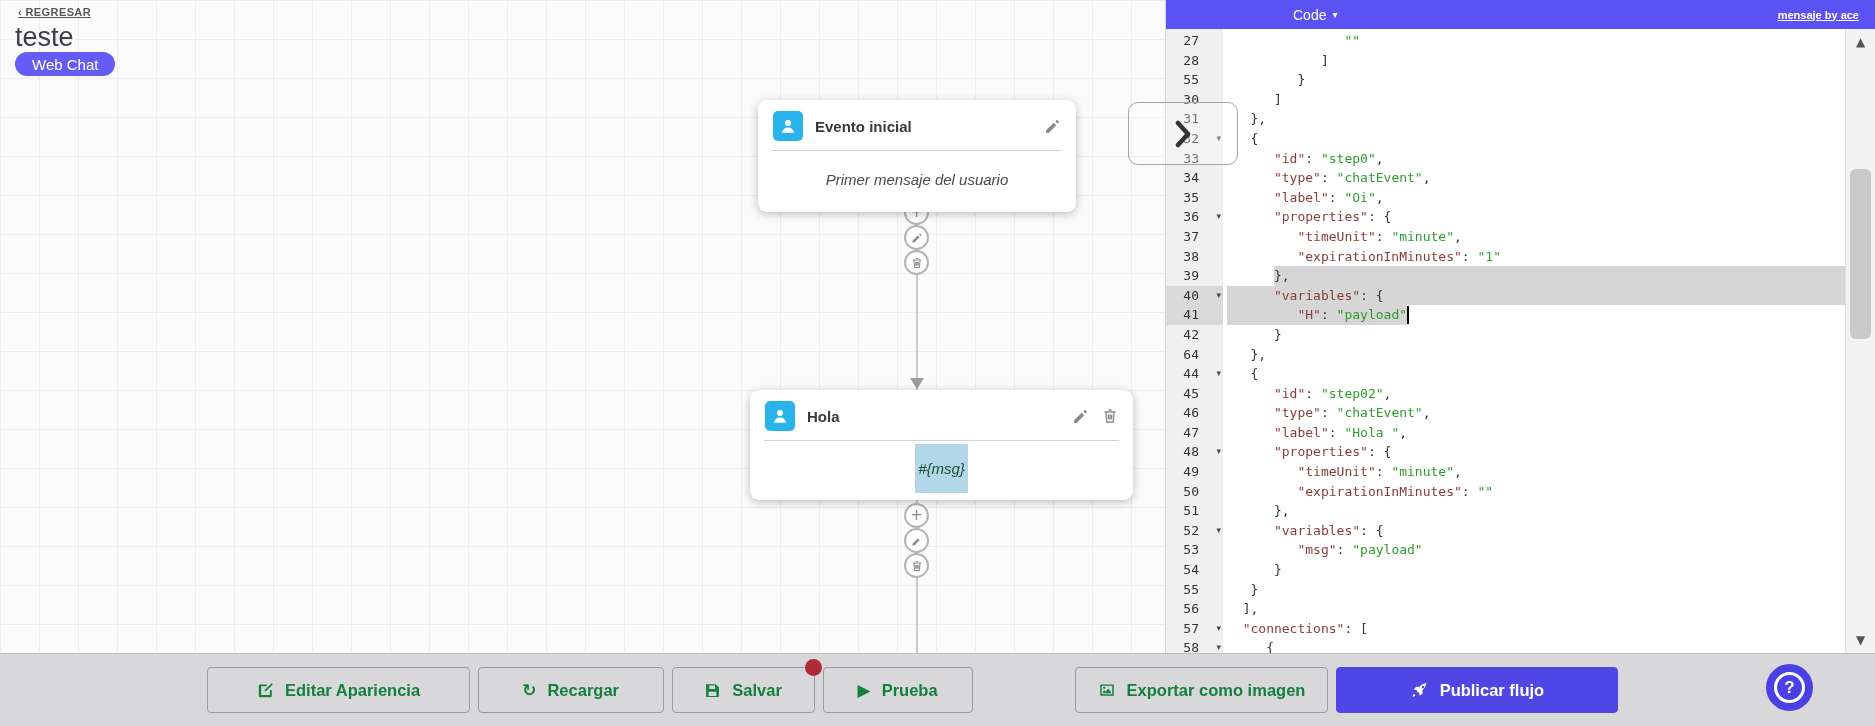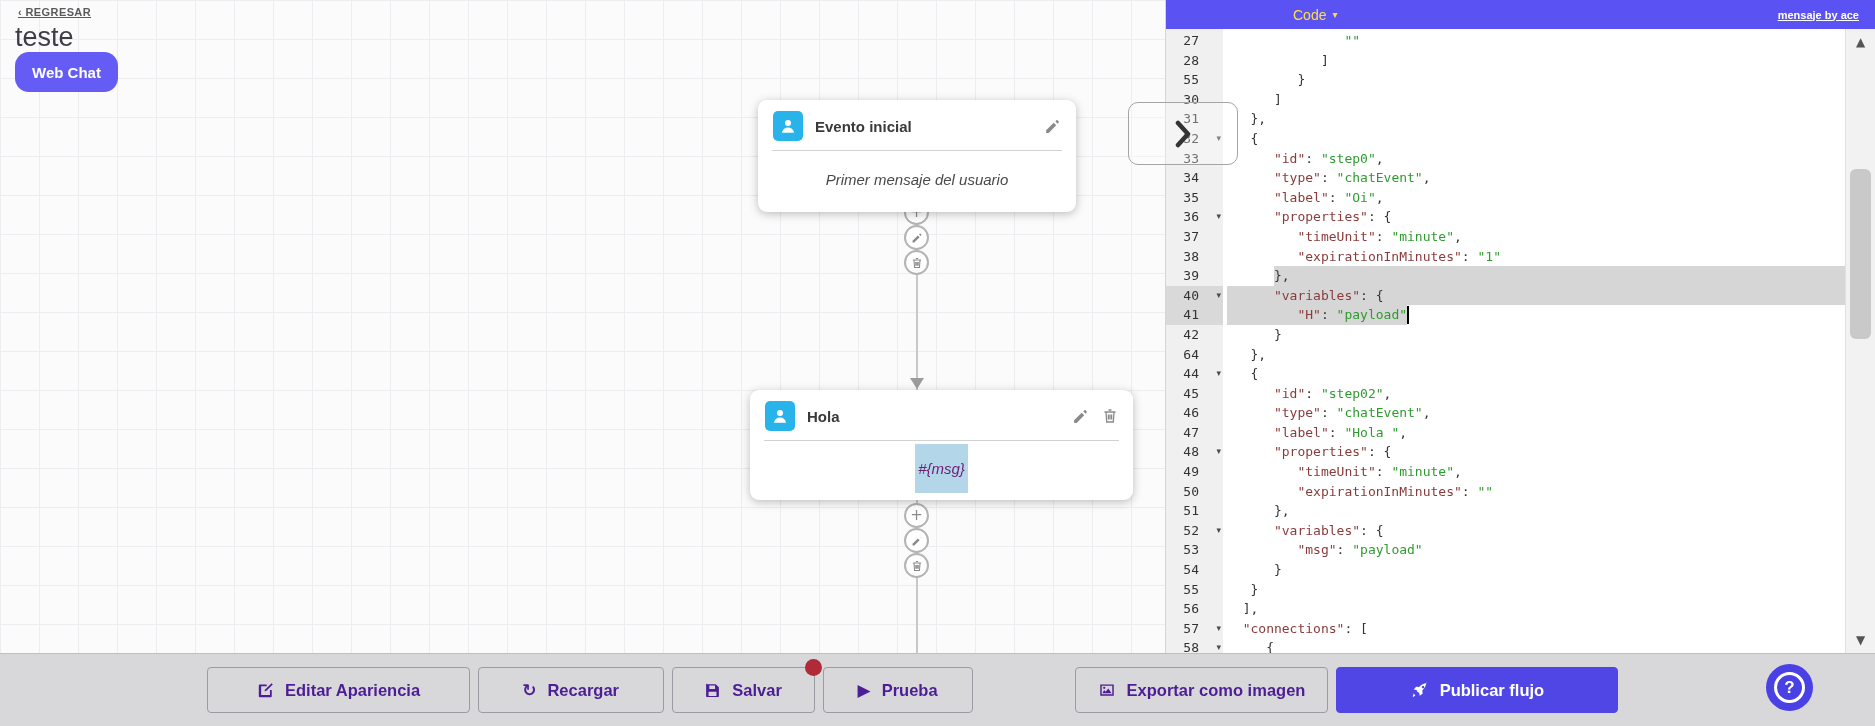--- a/index.html
+++ b/index.html
@@ -8,53 +8,53 @@
 
   
   .canvas { position:absolute; left:0; top:0; width:1165px; height:653px;
     background-color:#fbfbfc;
     background-image:linear-gradient(#ededf1 1px, transparent 1px),
                      linear-gradient(90deg,#ededf1 1px, transparent 1px);
     background-size:39px 39px; }
   .back { position:absolute; left:18px; top:6px; font-size:11px; font-weight:700; letter-spacing:.4px;
     color:#5a5a5a; text-decoration:underline; cursor:pointer; }
   .page-title { position:absolute; left:15px; top:22px; font-size:27px; font-weight:500; color:#3e3e45; }
-  .channel-badge { position:absolute; left:15px; top:52px; height:40px; padding:0 17px; border-radius:14px;
-    background:var(--badge); color:#fff; font-size:15px; font-weight:700; display:flex; align-items:center; }
+  .channel-badge { position:absolute; left:15px; top:52px; height:24px; padding:0 17px; border-radius:14px;
+    background:var(--badge); color:#fff; font-size:15px; font-weight:400; display:flex; align-items:center; }
 
   
   .node { position:absolute; background:#fff; border-radius:9px; box-shadow:0 2px 10px rgba(0,0,0,.25);
     display:flex; flex-direction:column; z-index:3; }
   .node1 { left:758px; top:100px; width:318px; height:112px; }
   .node2 { left:750px; top:390px; width:383px; height:110px; }
   .node-head { display:flex; align-items:center; padding:11px 15px 9px 15px; }
   .avatar { width:30px; height:30px; border-radius:5px; background:var(--avatar); display:flex;
     align-items:center; justify-content:center; flex:0 0 auto; }
   .node-title { font-weight:700; font-size:15px; color:#3a3a3a; margin-left:12px; }
   .head-spacer { flex:1; }
   .icon-btn { margin-left:13px; color:#8a8a8a; display:flex; align-items:center; cursor:pointer; }
   .node-divider { border-top:1px solid #d2d2d2; margin:0 14px; }
   .node-body { flex:1; display:flex; align-items:center; justify-content:center; font-style:italic;
     color:#4a4a4a; font-size:15px; padding-bottom:4px; }
-  .hl { background:#b3d7e9; padding:16px 3px; color:#701a75; }
+  .hl { background:#b3d7e9; padding:16px 3px; color:#14532d; }
 
   
   .v-line { position:absolute; width:2px; background:#c8c8c8; z-index:1; }
   .arrow-head { position:absolute; width:0; height:0; border-left:7px solid transparent;
     border-right:7px solid transparent; border-top:11px solid #9c9c9c; z-index:2; }
   .connector { position:absolute; width:25px; height:25px; border-radius:50%; border:2px solid #b3b3b3;
     background:#fff; z-index:2; display:flex; align-items:center; justify-content:center;
     color:#8a8a8a; cursor:pointer; }
   .connector .plus { font-size:15px; line-height:1; color:#8a8a8a; font-family:"DejaVu Sans", sans-serif; }
 
   
   .code-panel { position:absolute; left:1165px; top:0; width:710px; height:653px; background:#fff;
     border-left:1px solid #d5d5d5; overflow:hidden; }
   .code-header { position:absolute; left:0; top:0; right:0; height:29px; background:var(--panel_header); }
-  .code-select { position:absolute; left:127px; top:50%; transform:translateY(-50%); color:#fde047;
+  .code-select { position:absolute; left:127px; top:50%; transform:translateY(-50%); color:#ffffff;
     font-size:14px; display:flex; align-items:center; gap:6px; cursor:pointer; }
   .code-select .caret { font-size:10px; font-family:"DejaVu Sans", sans-serif; }
   .powered { position:absolute; right:16px; top:50%; transform:translateY(-50%); color:#fff;
     font-size:11px; font-weight:700; text-decoration:underline; cursor:pointer; }
   .gutter { position:absolute; left:0; top:29px; bottom:0; width:57px; background:#f0f0f0; padding-top:2px;
     font-family:"DejaVu Sans Mono", monospace; font-size:13px; color:#333; }
   .gutter-row { height:19.6px; line-height:19.6px; text-align:right; padding-right:24px; position:relative; }
   .gutter-row.active { background:#d9d9d9; }
   .fold { position:absolute; right:2px; top:0; font-size:9px; color:#4a4a4a; font-family:"DejaVu Sans", sans-serif; }
   .code-area { position:absolute; left:57px; top:29px; right:30px; bottom:0; padding-top:2px;
@@ -77,21 +77,21 @@
   
   .collapse-btn { position:absolute; left:1128px; top:102px; width:110px; height:63px;
     border:1px solid #a5a5a5; border-radius:10px; background:rgba(255,255,255,.30); z-index:20;
     display:flex; align-items:center; justify-content:center; cursor:pointer; }
 
   
   .toolbar { position:absolute; left:0; top:653px; width:1875px; height:73px; background:#d8d8db;
     border-top:1px solid #bfbfc3; display:flex; align-items:center; justify-content:center; }
   .toolbar-group { display:flex; align-items:center; gap:8px; transform:translateX(-25px); }
   .tb-btn { position:relative; height:46px; border:1px solid #9b9ba3; border-radius:4px; background:#d8d8db;
-    color:#4c1d95; font-family:"Liberation Sans", sans-serif; font-size:16.5px; font-weight:700;
+    color:#15803d; font-family:"Liberation Sans", sans-serif; font-size:16.5px; font-weight:700;
     display:flex; align-items:center; justify-content:center; gap:11px; padding:0 22px; cursor:pointer; }
   .tb-btn.primary { background:var(--accent); border-color:var(--accent); color:#fff; }
   .tb-btn.gap-before { margin-left:94px; }
   .toolbar-group .tb-btn:nth-child(1){min-width:263px} .toolbar-group .tb-btn:nth-child(2){min-width:186px}
   .toolbar-group .tb-btn:nth-child(3){min-width:143px} .toolbar-group .tb-btn:nth-child(4){min-width:150px}
   .toolbar-group .tb-btn:nth-child(5){min-width:195px} .toolbar-group .tb-btn:nth-child(6){min-width:282px}
   .tb-icon { display:flex; align-items:center; }
   .tb-icon .uni { font-family:"DejaVu Sans", sans-serif; font-size:17px; line-height:1; }
   .badge-dot { position:absolute; top:-9px; right:-8px; width:17px; height:17px; border-radius:50%;
     background:var(--badge_dot); }

